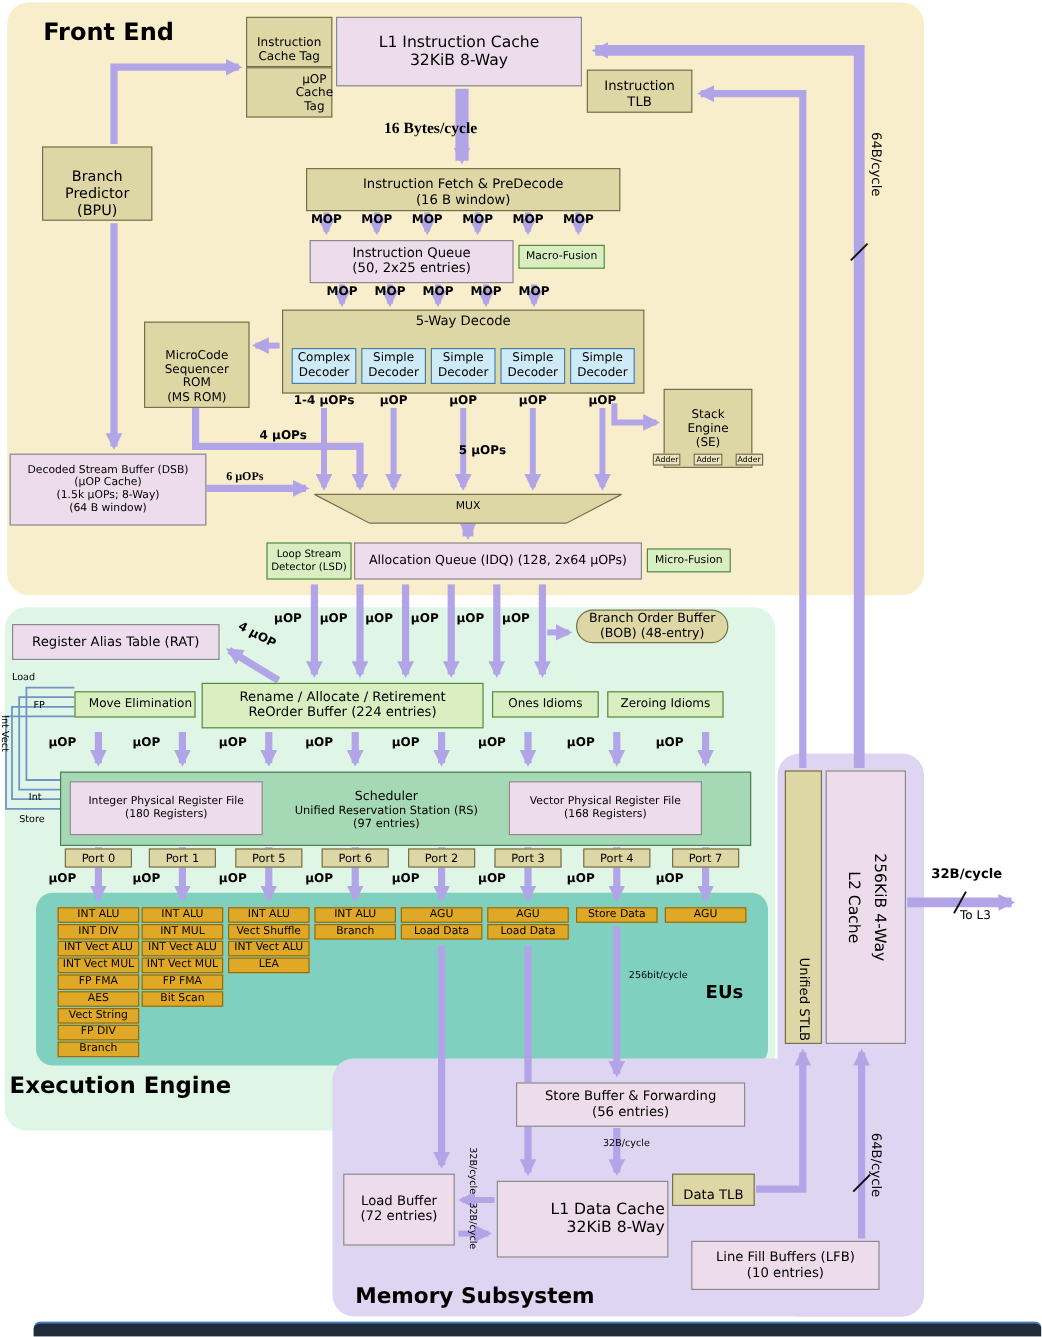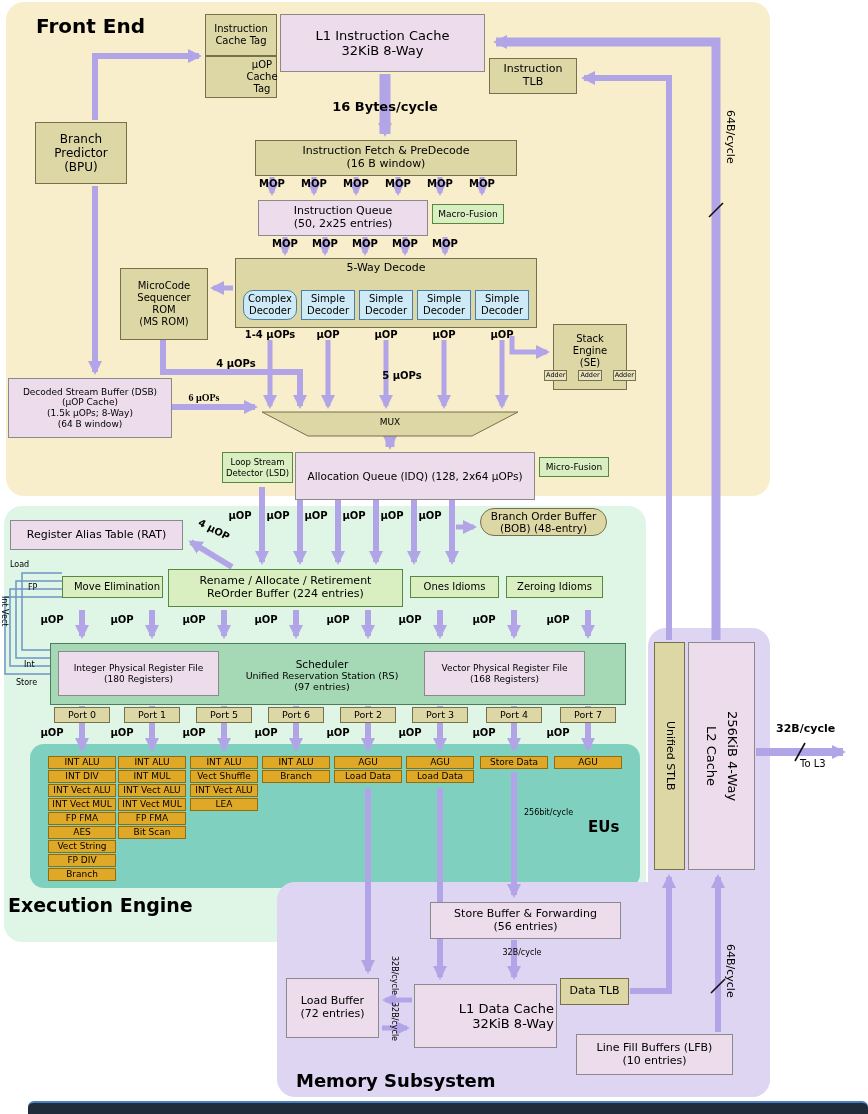--- a/index.html
+++ b/index.html
@@ -13,21 +13,21 @@
   #region-mem{left:277px;top:882px;width:493px;height:215px;background:var(--mem-bg,#ddd5f2);}
   #wires{position:absolute;left:0;top:0;pointer-events:none;}
   .ar{stroke:var(--arrow,#b2a5e7);fill:none;marker-end:url(#ah);}
   #wires marker path{fill:var(--arrow,#b2a5e7);}
   .slash{stroke:#111;stroke-width:1.6;fill:none;}
   .byp{stroke:var(--bypass-line,#6f95c5);stroke-width:1.5;fill:none;}
   .muxpoly{fill:var(--tan-box,#ddd6a5);stroke:#77704c;stroke-width:1;}
   .box{position:absolute;display:flex;flex-direction:column;align-items:center;justify-content:center;
        text-align:center;line-height:1.18;box-sizing:border-box;padding:1px 2px;}
   .box span{display:block;}
-  .tan{background:var(--tan-box,#ddd6a5);border:1px solid #77704c;}
+  .tan{background:var(--tan-box,#ddd6a5);border:1px solid #77704c;justify-content:flex-end;}
   .pink{background:var(--pink-box,#ecdcec);border:1px solid #8a8a8a;}
   .pgreen{background:var(--pale-green-box,#d9efc2);border:1px solid #55893f;}
   .mgreen{background:var(--green-box,#a5d9b5);border:1px solid #4d7c5b;}
   .cyan{background:var(--cyan-box,#cdeaf6);border:1px solid #4a7fa8;}
   .gold{background:var(--gold-box,#dfa827);border:1px solid #8f6e12;}
   .bare{background:transparent;border:none;}
   .title{position:absolute;font-weight:bold;}
   .buslabel{position:absolute;font-weight:bold;font-size:10px;text-align:center;}
   .note{position:absolute;font-size:8px;}
   .vtext{writing-mode:vertical-rl;}
@@ -132,21 +132,21 @@
 
   <div class="box pink" style="left:280px;top:14px;width:205px;height:58px;font-size:13px;">
     <span>L1 Instruction Cache</span>
     <span>32KiB 8-Way</span>
   </div>
 
   <div class="box tan" style="left:489px;top:58px;width:88px;height:36px;font-size:11px;">
     <span>Instruction TLB</span>
   </div>
 
-  <span class="title" style="left:320px;top:99px;width:130px;text-align:center;font-size:13px;">16 Bytes/cycle</span>
+  <span class="title" style="left:320px;top:99px;width:130px;font-size:13px;font-family:Liberation Serif, serif;">16 Bytes/cycle</span>
 
   <div class="box tan" style="left:35px;top:122px;width:92px;height:62px;font-size:12px;">
     <span>Branch Predictor</span>
     <span>(BPU)</span>
   </div>
 
   <div class="box tan" style="left:255px;top:140px;width:262px;height:36px;font-size:11px;">
     <span>Instruction Fetch &amp; PreDecode</span>
     <span>(16 B window)</span>
   </div>
@@ -155,21 +155,21 @@
     <span>Instruction Queue</span>
     <span>(50, 2x25 entries)</span>
   </div>
   <div class="box pgreen" style="left:432px;top:204px;width:72px;height:20px;font-size:9px;">
     <span>Macro-Fusion</span>
   </div>
 
   <div class="box tan" style="left:235px;top:258px;width:302px;height:70px;font-size:11px;justify-content:flex-start;">
     <span style="margin-top:2px;">5-Way Decode</span>
   </div>
-  <div class="box cyan" style="left:243px;top:290px;width:54px;height:30px;font-size:10px;border-radius:10px;">
+  <div class="box cyan" style="left:243px;top:290px;width:54px;height:30px;font-size:10px;">
     <span>Complex</span>
     <span>Decoder</span>
   </div>
   <div class="box cyan" style="left:301px;top:290px;width:54px;height:30px;font-size:10px;">
     <span>Simple</span>
     <span>Decoder</span>
   </div>
   <div class="box cyan" style="left:359px;top:290px;width:54px;height:30px;font-size:10px;">
     <span>Simple</span>
     <span>Decoder</span>
@@ -211,21 +211,21 @@
   <span class="buslabel" style="left:212px;top:358px;width:48px;">4 µOPs</span>
   <span class="buslabel" style="left:378px;top:370px;width:48px;">5 µOPs</span>
   <span class="buslabel" style="left:180px;top:392px;width:48px;font-family:Liberation Serif, serif;">6 µOPs</span>
 
   <span style="position:absolute;left:368px;top:417px;width:44px;text-align:center;font-size:9px;">MUX</span>
 
   <div class="box pgreen" style="left:222px;top:452px;width:71px;height:31px;font-size:8.5px;">
     <span>Loop Stream</span>
     <span>Detector (LSD)</span>
   </div>
-  <div class="box pink" style="left:295px;top:452px;width:240px;height:48px;font-size:10.5px;">
+  <div class="box pink" style="left:295px;top:452px;width:240px;height:31px;font-size:10.5px;">
     <span>Allocation Queue (IDQ) (128, 2x64 µOPs)</span>
   </div>
   <div class="box pgreen" style="left:539px;top:457px;width:70px;height:20px;font-size:9px;">
     <span>Micro-Fusion</span>
   </div>
 
   <div class="box tan" style="left:480px;top:508px;width:127px;height:28px;font-size:10.5px;border-radius:18px;">
     <span>Branch Order Buffer</span>
     <span>(BOB) (48-entry)</span>
   </div>

